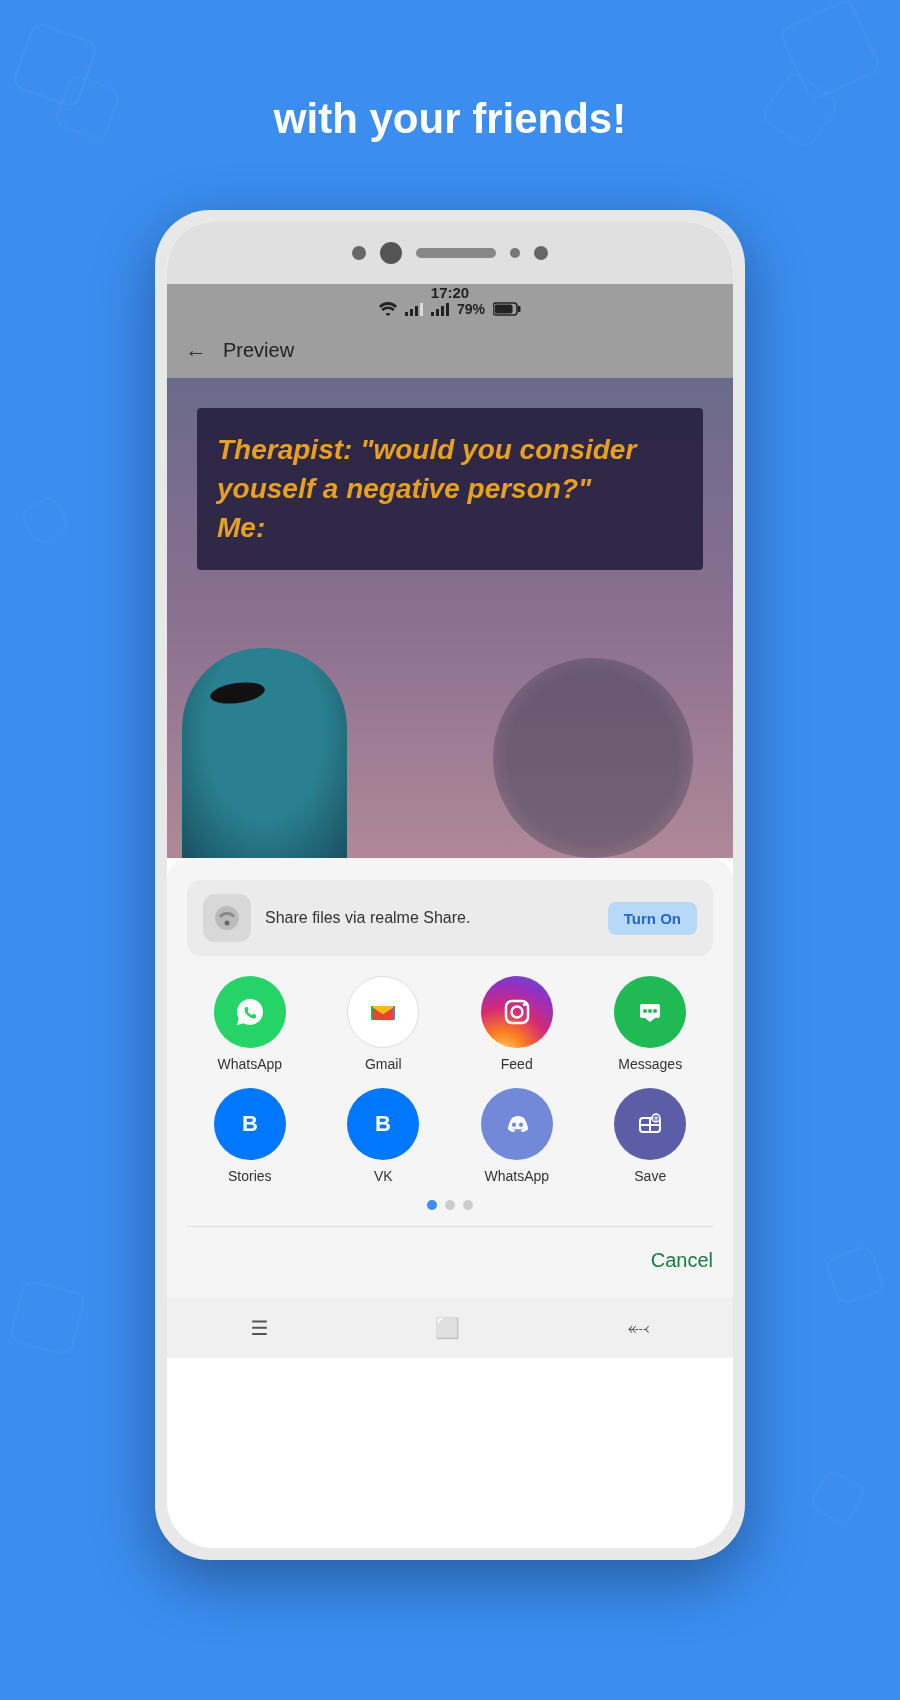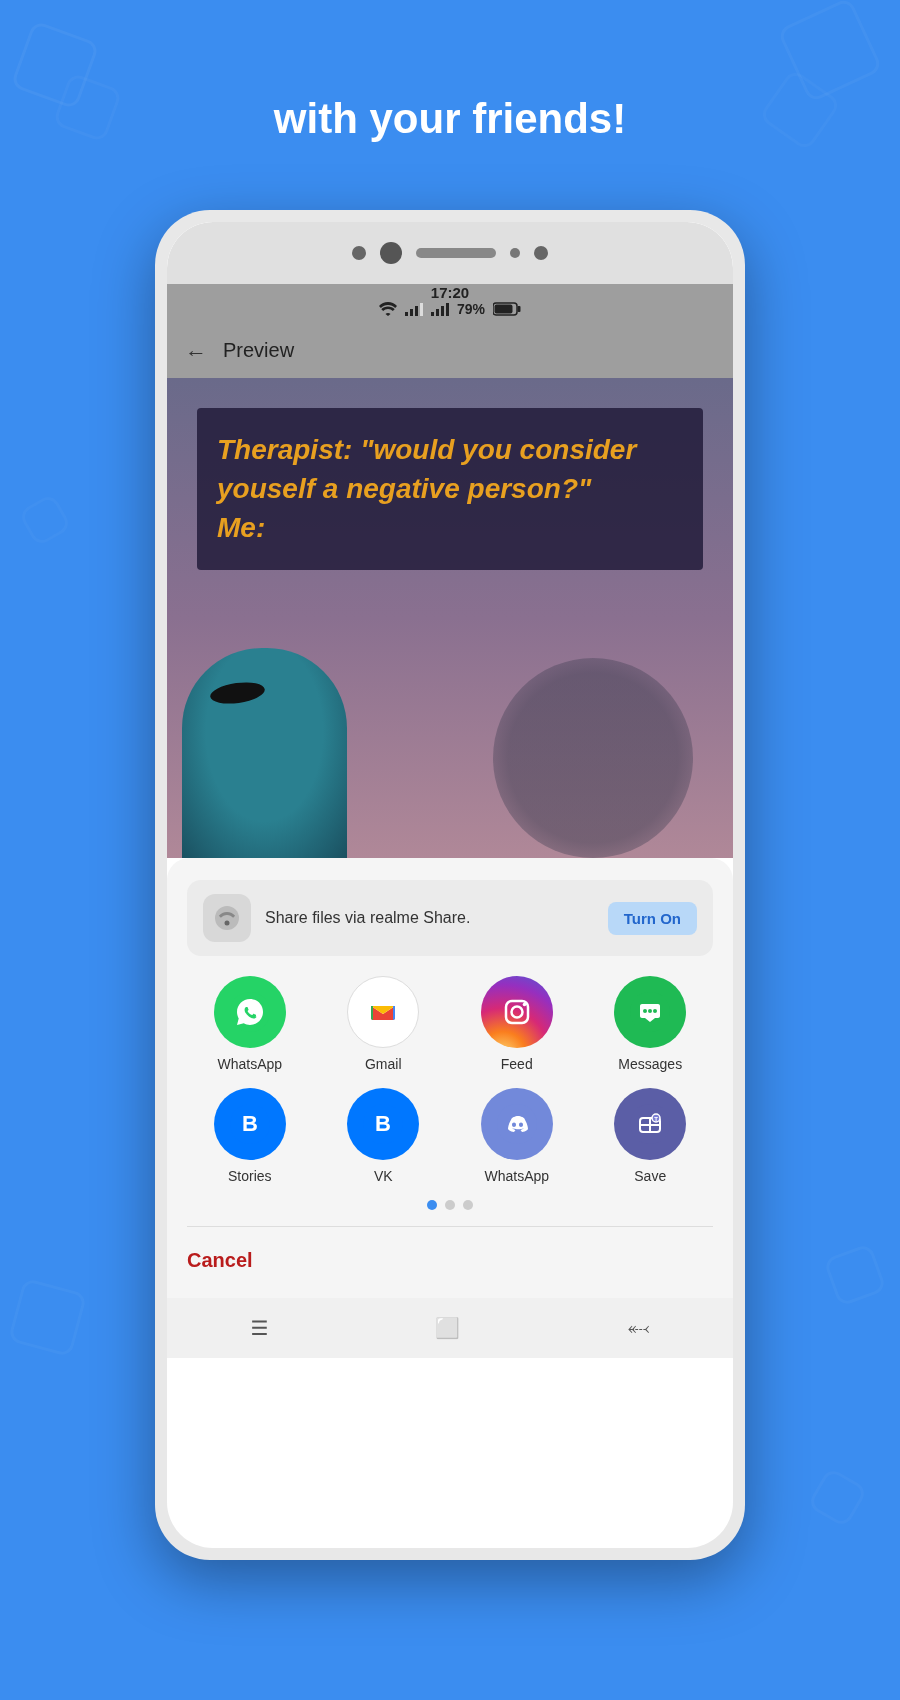--- a/index.html
+++ b/index.html
@@ -247,26 +247,26 @@
 
     .divider-line {
       width: 100%;
       height: 1px;
       background: #ddd;
       margin-bottom: 14px;
     }
 
     .cancel-btn {
       width: 100%;
-      text-align: left;
+      text-align: right;
       font-size: 20px;
-      color: #b91c1c;
+      color: #15803d;
       padding: 8px 0;
       cursor: pointer;
-      font-weight: 700;
+      font-weight: 400;
     }
 
     
     .phone-bottom-nav {
       width: 100%;
       height: 60px;
       background: #f0f0f0;
       display: flex;
       align-items: center;
       justify-content: space-around;

